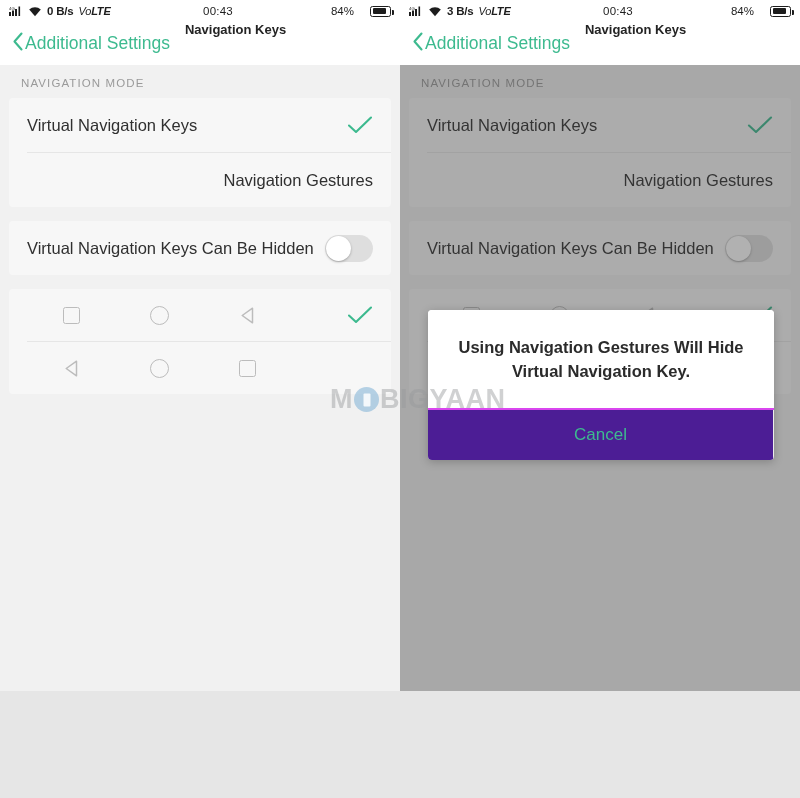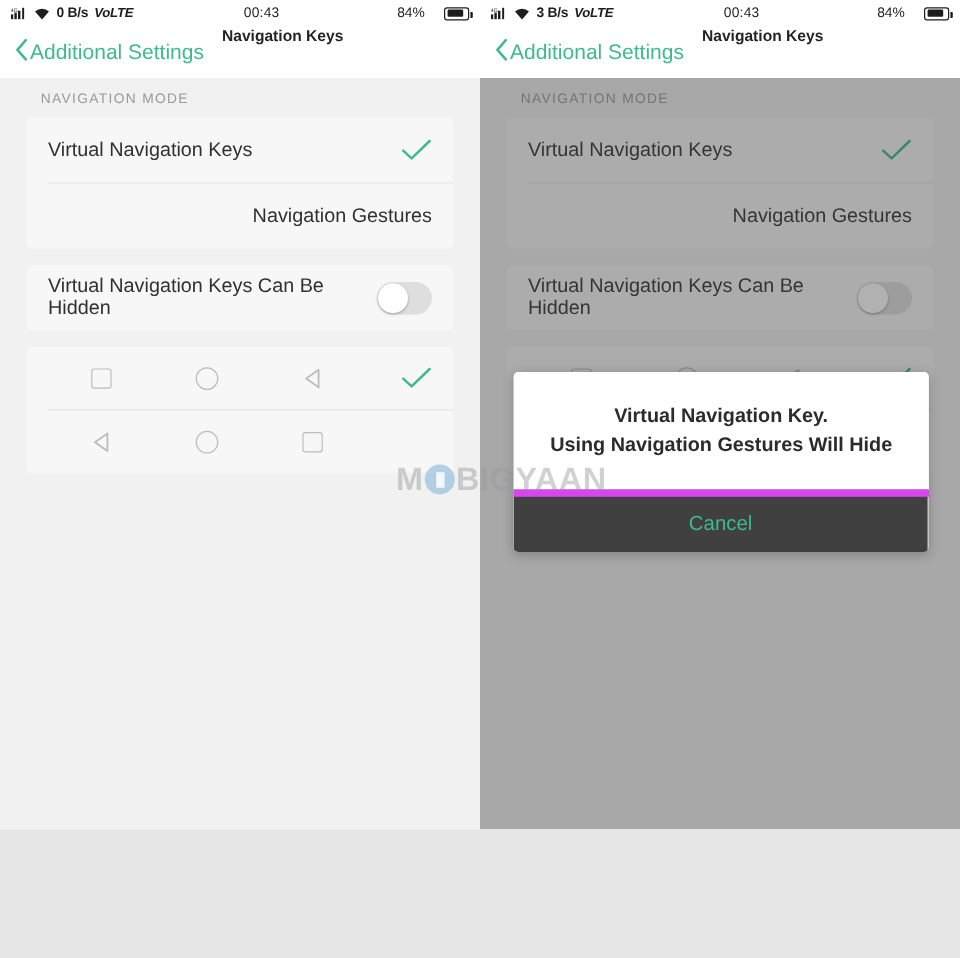--- a/index.html
+++ b/index.html
@@ -52,21 +52,21 @@
   }
   .sb-batt-text { font-size: 11.5px; }
 
   .signal-icon { display: block; }
   .wifi-icon { display: block; }
   .rate { font-size: 11.5px; font-weight: 700; letter-spacing: -.2px; }
   .volte {
     font-size: 11px; font-style: italic; letter-spacing: -.2px;
   }
   .volte b { font-weight: 700; }
-  .volte i { font-weight: 700; font-style: italic; }
+  .volte i { font-weight: 400; font-style: italic; }
 
   .batt {
     width: 21px; height: 11px;
     border: 1.5px solid #1d1d1d;
     border-radius: 2.5px;
     position: relative;
     display: flex; align-items: center;
     padding: 1.5px;
   }
   .batt::after {
@@ -98,21 +98,21 @@
     font-size: 13px;
     font-weight: 700;
     color: #242424;
   }
 
   
   .content {
     position: relative;
     height: 679px;
     background: #f1f1f1;
-    padding: 0 22px;
+    padding: 0 9px;
     overflow: hidden;
   }
 
   .section-label {
     font-size: 11.5px;
     color: #9a9a9a;
     letter-spacing: 1.1px;
     padding: 12px 12px 9px 12px;
   }
 
@@ -235,22 +235,22 @@
     text-align: center;
     font-size: 16.5px;
     line-height: 1.45;
     color: #2b2b2b;
     font-weight: 700;
     background: #ffffff;
   }
   .dialog-actions {
     display: flex;
     height: 52px;
-    border-top: 6px solid #d946ef;
-    background: #404040;
+    border-top: 2px solid #d946ef;
+    background: #4c1d95;
   }
   .dialog-btn {
     flex: 1;
     display: flex;
     align-items: center;
     justify-content: center;
     font-size: 17px;
     color: #3dba8f;
     cursor: pointer;
   }
@@ -537,22 +537,22 @@
         <svg width="21" height="21" viewBox="0 0 21 21">
             <path d="M16 2.5 L4.6 10.5 L16 18.5 Z" fill="none" stroke="#b4b4b4" stroke-width="1.5" stroke-linejoin="round"></path>
           </svg>
       </span>
     </div>
 
     <div class="dim"></div>
 
     <div class="dialog">
       <div class="dialog-body">
+        <div>Using Navigation Gestures Will Hide</div>
         <div>Virtual Navigation Key.</div>
-        <div>Using Navigation Gestures Will Hide</div>
       </div>
       <div class="dialog-actions">
         <div class="dialog-btn">Cancel</div>
         <div class="dialog-div"></div>
       </div>
     </div>
   </div>
 
   <div class="watermark">
     <span>M</span>

